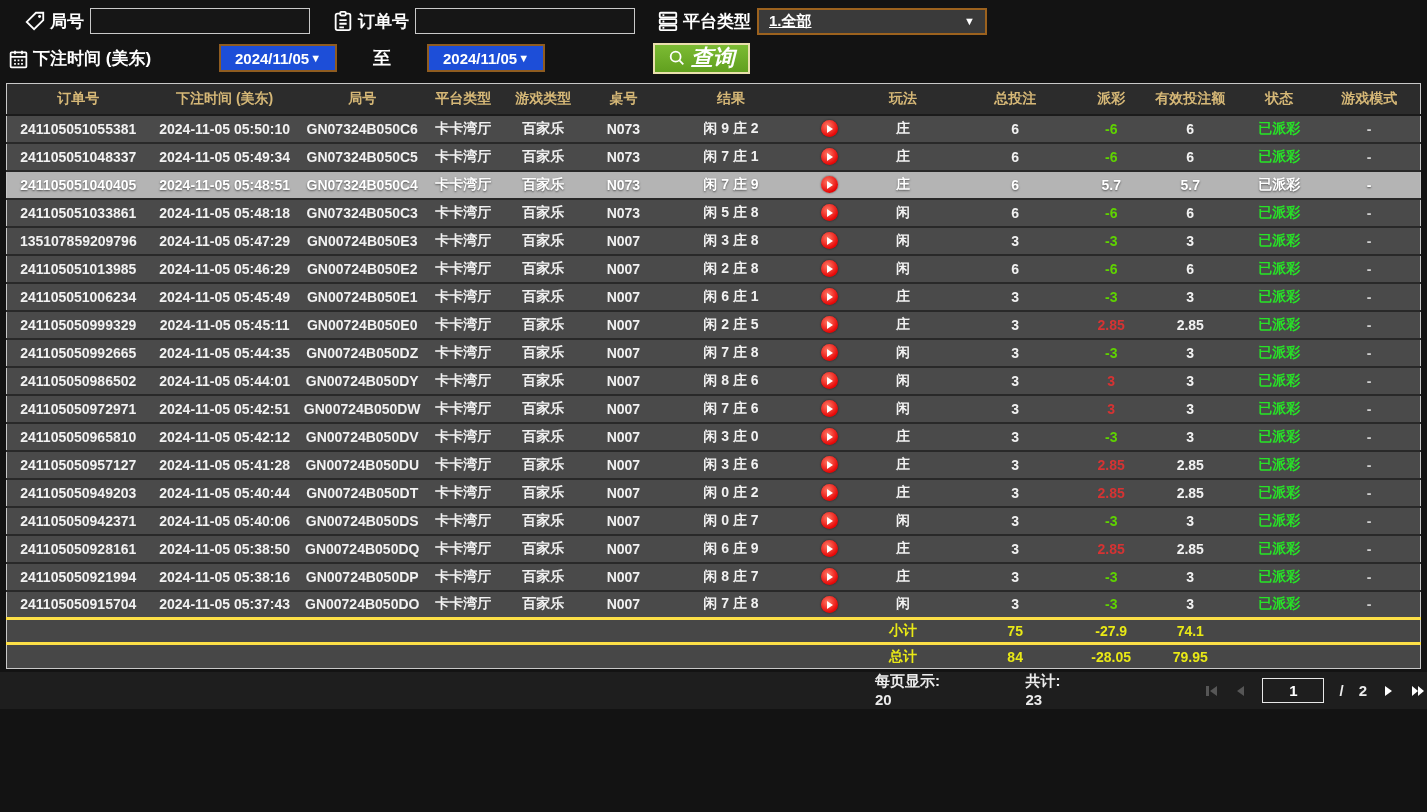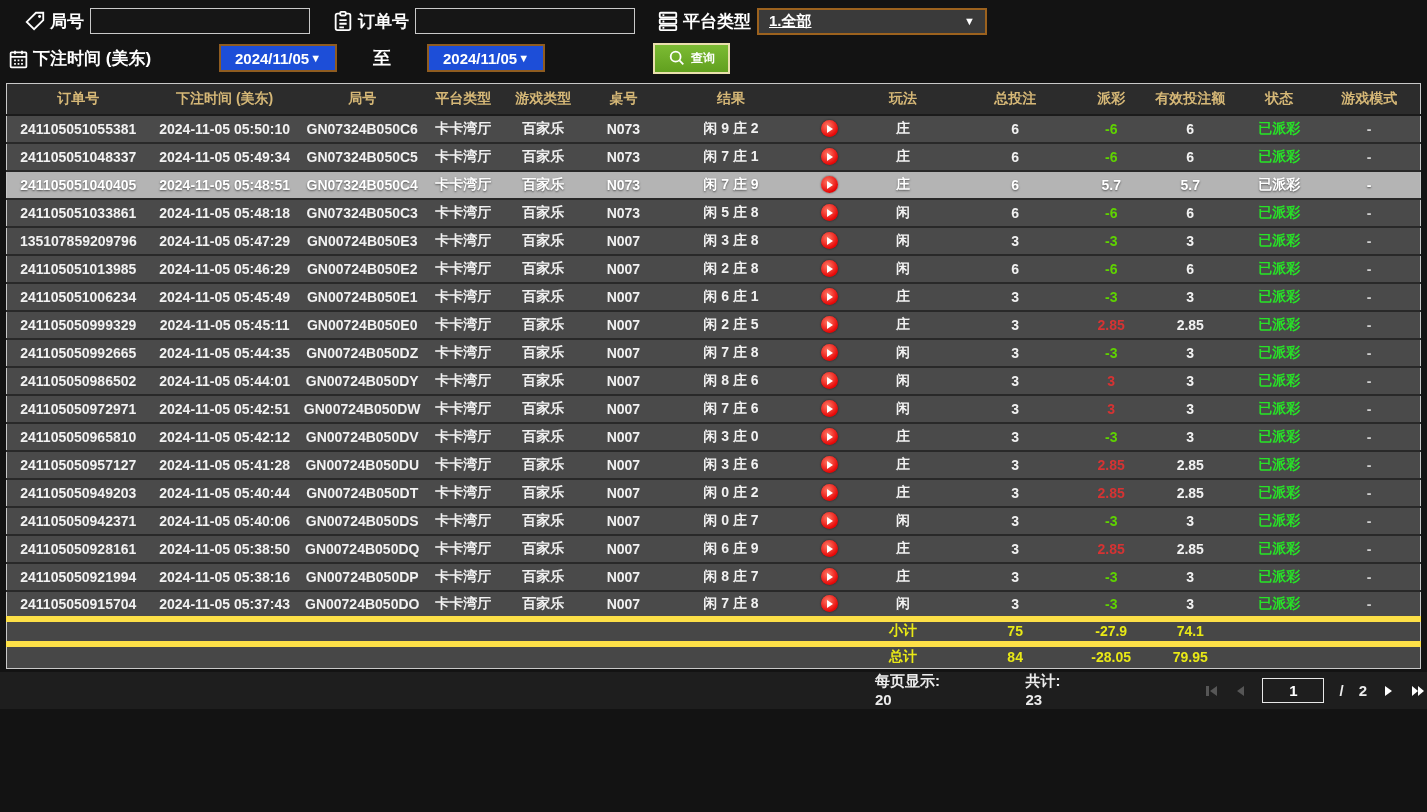--- a/index.html
+++ b/index.html
@@ -20,22 +20,22 @@
     color:#fff; font-size:15px; font-weight:700; display:flex; align-items:center;
     padding:0 10px; position:relative; cursor:pointer;text-decoration:underline; }
   .select-box .arrow { position:absolute; right:10px; font-size:11px; }
   .date-box { width:118px; height:28px; background:#1d4ed8; border:2px solid #8f5c20;
     color:#fff; font-size:15px; font-weight:700; display:flex; align-items:center;
     justify-content:center; gap:1px; cursor:pointer; }
   .date-box .arrow { font-size:11px; }
   .to-label { color:#fff; font-size:18px; font-weight:700; margin:0 36px 0 36px; }
   .query-btn { margin-left:108px; height:31px; padding:0 13px;
     background:linear-gradient(#7cbb33,#61a01f); border:2px solid #eadfad;
-    color:#fff; font-size:12px; font-weight:700; display:flex; align-items:center; gap:5px;
-    cursor:pointer; font-family:inherit; }
+    color:#fff; font-size:22px; font-weight:700; display:flex; align-items:center; gap:5px;
+    cursor:pointer; font-family:inherit;font-style:italic; }
 
   
   .table-wrap { margin:8px 6px 0 6px; }
   table { width:1415px; border-collapse:collapse; table-layout:fixed;
     border:1px solid #c9c9c9; }
   th { background:#2c2c2c; color:#d6b877; font-size:14px; font-weight:700;
     height:31px; text-align:center; border-bottom:2px solid #1b1b1b; }
   td { background:#4a4a4a; color:#f2f2f2; font-size:14px; font-weight:600;
     height:28px; text-align:center; border-top:2px solid #292929;
     white-space:nowrap; overflow:hidden; }
@@ -44,21 +44,21 @@
   td.pay-red { color:#d63333; }
   td.c-status { color:#27e227; }
   td.c-mode { color:#cfcfcf; }
   .playbtn { display:inline-flex; width:17px; height:17px; border-radius:50%;
     background:radial-gradient(circle at 40% 35%, #ff7a66 0%, #e60505 70%);
     align-items:center; justify-content:center; cursor:pointer; vertical-align:middle;
     box-shadow:0 0 2px rgba(0,0,0,.6); }
   .playbtn .tri { width:0; height:0; border-left:6px solid #fff;
     border-top:4px solid transparent; border-bottom:4px solid transparent; margin-left:2px; }
   tr.sumrow td { background:#474747; color:#e9e916; font-weight:700; font-size:14px;
-    height:25px; border-top:6px solid #fde047; }
+    height:25px; border-top:3px solid #fde047; }
 
   
   .pagebar { margin-top:3px; height:37px; background:#1e1e1e; display:flex;
     color:#ececec; font-size:15px; font-weight:700; }
   .pp { margin-left:875px; }
   .tc { margin-left:78px; }
   .nav { margin-left:132px; display:flex; align-items:center; gap:13px; }
   .nav .icon { display:inline-flex; cursor:pointer; }
   .page-input { width:62px; height:25px; background:#1e1e1e; border:1px solid #e8e8e8;
     color:#fff; font-size:15px; font-weight:700; text-align:center; outline:none; }

